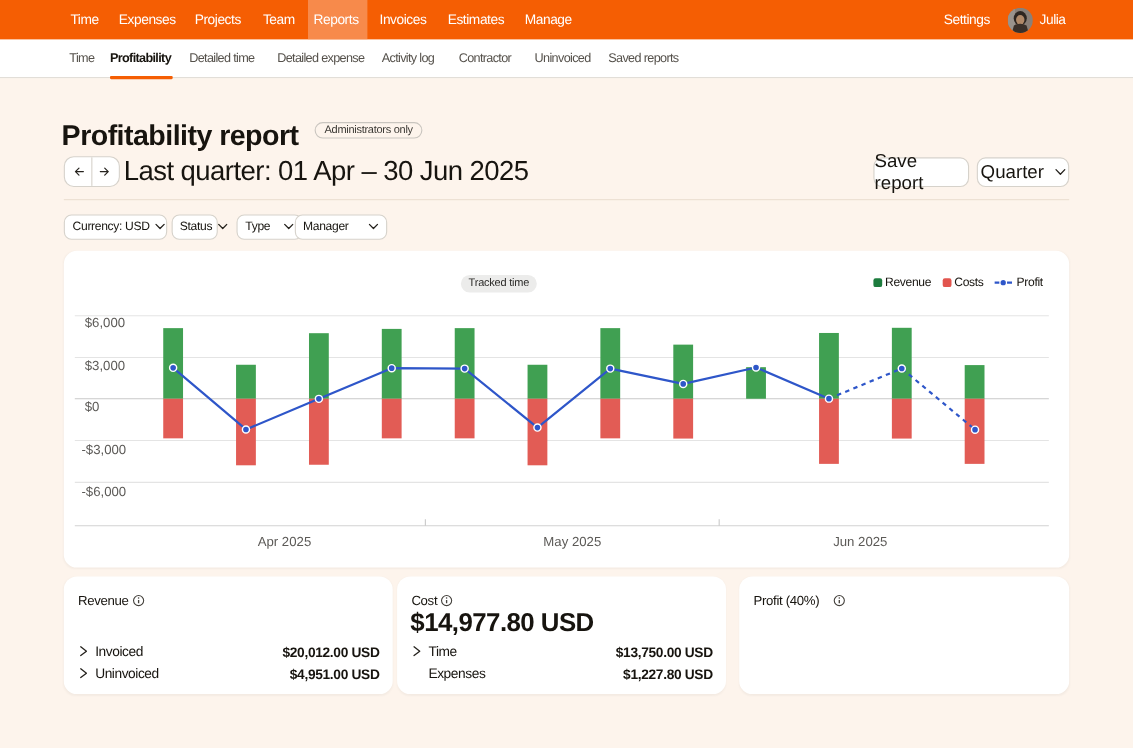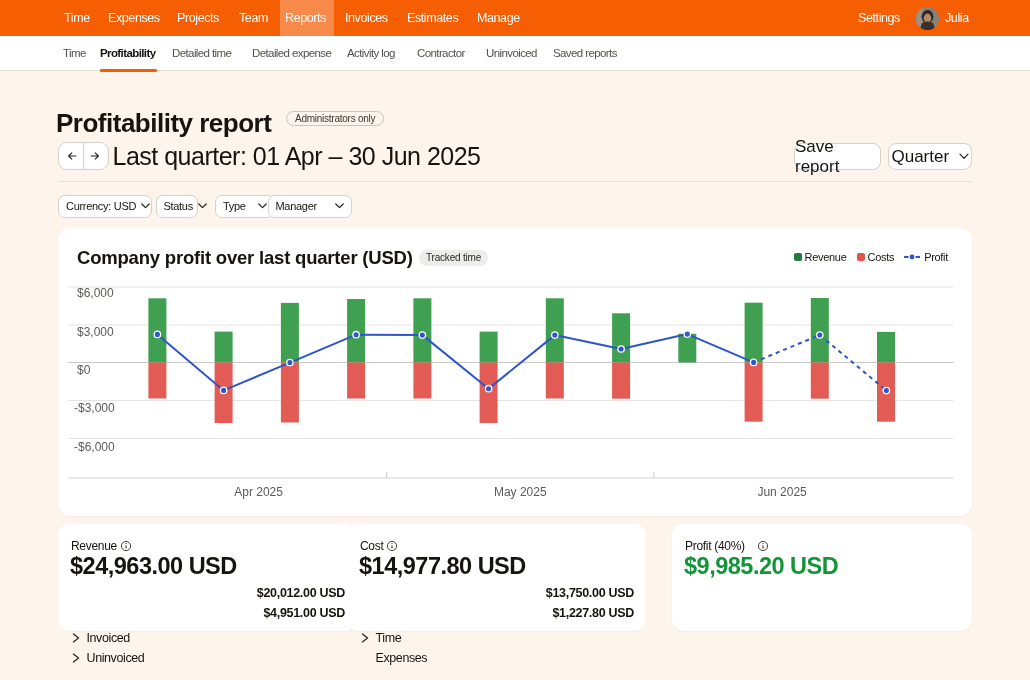--- a/index.html
+++ b/index.html
@@ -38,25 +38,25 @@
   
   .card { position:absolute; background:#fff; border-radius:12px; box-shadow:0 1px 2px rgba(0,0,0,0.04); }
   .chart-card { left:58px; top:228px; width:914px; height:288px; }
   .chart-title { position:absolute; left:19px; top:19px; font-size:18.5px; font-weight:bold; color:#17140f; letter-spacing:-0.2px; }
   .tracked { position:absolute; left:361px; top:22px; height:15.5px; line-height:15.5px; padding:0 7px; background:#ececeb; border-radius:8px; font-size:10px; letter-spacing:-0.2px; color:#2b2a28; }
   .legend { position:absolute; right:24px; top:23px; display:flex; align-items:center; font-size:11px; letter-spacing:-0.3px; color:#17140f; }
   .legend .sq { width:8px; height:8px; border-radius:2px; margin-right:3px; }
   .legend .gap { width:10px; }
 
   .kcard1 { left:58px; top:524px; width:299px; height:107px; }
-  .kcard2 { left:347px; top:524px; width:299px; height:107px; }
+  .kcard2 { left:361px; top:524px; width:299px; height:107px; }
   .kcard3 { left:672px; top:524px; width:300px; height:107px; }
   .klabel { position:absolute; left:13px; top:15px; font-size:12px; letter-spacing:-0.3px; color:#17140f; display:flex; align-items:center; }
   .kamount { position:absolute; left:12px; top:28.5px; font-size:23.5px; font-weight:bold; color:#17140f; letter-spacing:-0.5px; }
-  .krow { position:absolute; left:12.5px; font-size:12.5px; letter-spacing:-0.4px; color:#17140f; display:flex; align-items:center;margin-top:46px; }
+  .krow { position:absolute; left:12.5px; font-size:12.5px; letter-spacing:-0.4px; color:#17140f; display:flex; align-items:center; }
   .kval { position:absolute; font-size:12.5px; font-weight:bold; letter-spacing:-0.3px; color:#17140f; text-align:right; right:12px;padding-left:19px; }
   .green { color:#149439; }
 </style>
 </head>
 <body>
 
 <div class="topnav">
   <div class="hl"></div>
   <span class="item" style="left:64px">Time</span>
   <span class="item" style="left:108px">Expenses</span>
@@ -122,21 +122,20 @@
       <path d="M0.8 1 L4.5 4.7 L8.2 1" stroke="#26231e" stroke-width="1.2" fill="none" stroke-linecap="round" stroke-linejoin="round"></path>
     </svg></div>
 <div class="pill" style="left:215px;width:60px">Type <svg width="9" height="6" viewBox="0 0 9 6">
       <path d="M0.8 1 L4.5 4.7 L8.2 1" stroke="#26231e" stroke-width="1.2" fill="none" stroke-linecap="round" stroke-linejoin="round"></path>
     </svg></div>
 <div class="pill" style="left:267.5px;width:84px">Manager <svg width="9" height="6" viewBox="0 0 9 6">
       <path d="M0.8 1 L4.5 4.7 L8.2 1" stroke="#26231e" stroke-width="1.2" fill="none" stroke-linecap="round" stroke-linejoin="round"></path>
     </svg></div>
 
 <div class="card chart-card">
-  <div class="chart-title">Company profit over last quarter (USD)</div>
   <div class="tracked">Tracked time</div>
   <div class="legend">
     <span class="sq" style="background:#1d7c3e"></span>Revenue
     <span class="gap"></span>
     <span class="sq" style="background:#e2554e"></span>Costs
     <span class="gap"></span>
     <svg width="16" height="6" viewBox="0 0 16 6" style="margin-right:4px">
         <path d="M0 3 H4.5" stroke="#2e56c9" stroke-width="2"></path>
         <circle cx="8" cy="3" r="2.4" fill="#2e56c9"></circle>
         <path d="M11.5 3 H16" stroke="#2e56c9" stroke-width="2"></path>
@@ -214,21 +213,20 @@
     </g>
   </svg>
 </div>
 
 <div class="card kcard1">
   <div class="klabel">Revenue<svg style="margin-left:3px" width="12" height="12" viewBox="0 0 12 12">
         <circle cx="6" cy="6" r="4.6" fill="none" stroke="#45423d" stroke-width="1"></circle>
         <line x1="6" y1="5.4" x2="6" y2="8.4" stroke="#45423d" stroke-width="1.2"></line>
         <circle cx="6" cy="3.6" r="0.7" fill="#45423d"></circle>
       </svg></div>
-  <div class="kamount">$24,963.00 USD</div>
   <div class="krow" style="top:61px"><svg width="10" height="10" viewBox="0 0 10 10" style="margin-right:6px">
         <path d="M2.4 1 L7.6 5 L2.4 9" stroke="#26231e" stroke-width="1.2" fill="none" stroke-linecap="round" stroke-linejoin="round"></path>
       </svg>Invoiced</div>
   <div class="kval" style="top:62px">$20,012.00 USD</div>
   <div class="krow" style="top:81px"><svg width="10" height="10" viewBox="0 0 10 10" style="margin-right:6px">
         <path d="M2.4 1 L7.6 5 L2.4 9" stroke="#26231e" stroke-width="1.2" fill="none" stroke-linecap="round" stroke-linejoin="round"></path>
       </svg>Uninvoiced</div>
   <div class="kval" style="top:82px">$4,951.00 USD</div>
 </div>
 
@@ -246,14 +244,13 @@
   <div class="krow" style="top:81px; left:28.5px">Expenses</div>
   <div class="kval" style="top:82px">$1,227.80 USD</div>
 </div>
 
 <div class="card kcard3">
   <div class="klabel">Profit (40%)<svg style="margin-left:12px" width="12" height="12" viewBox="0 0 12 12">
         <circle cx="6" cy="6" r="4.6" fill="none" stroke="#45423d" stroke-width="1"></circle>
         <line x1="6" y1="5.4" x2="6" y2="8.4" stroke="#45423d" stroke-width="1.2"></line>
         <circle cx="6" cy="3.6" r="0.7" fill="#45423d"></circle>
       </svg></div>
-  <div class="kamount green">$9,985.20 USD</div>
 </div>
 
 </body></html>

